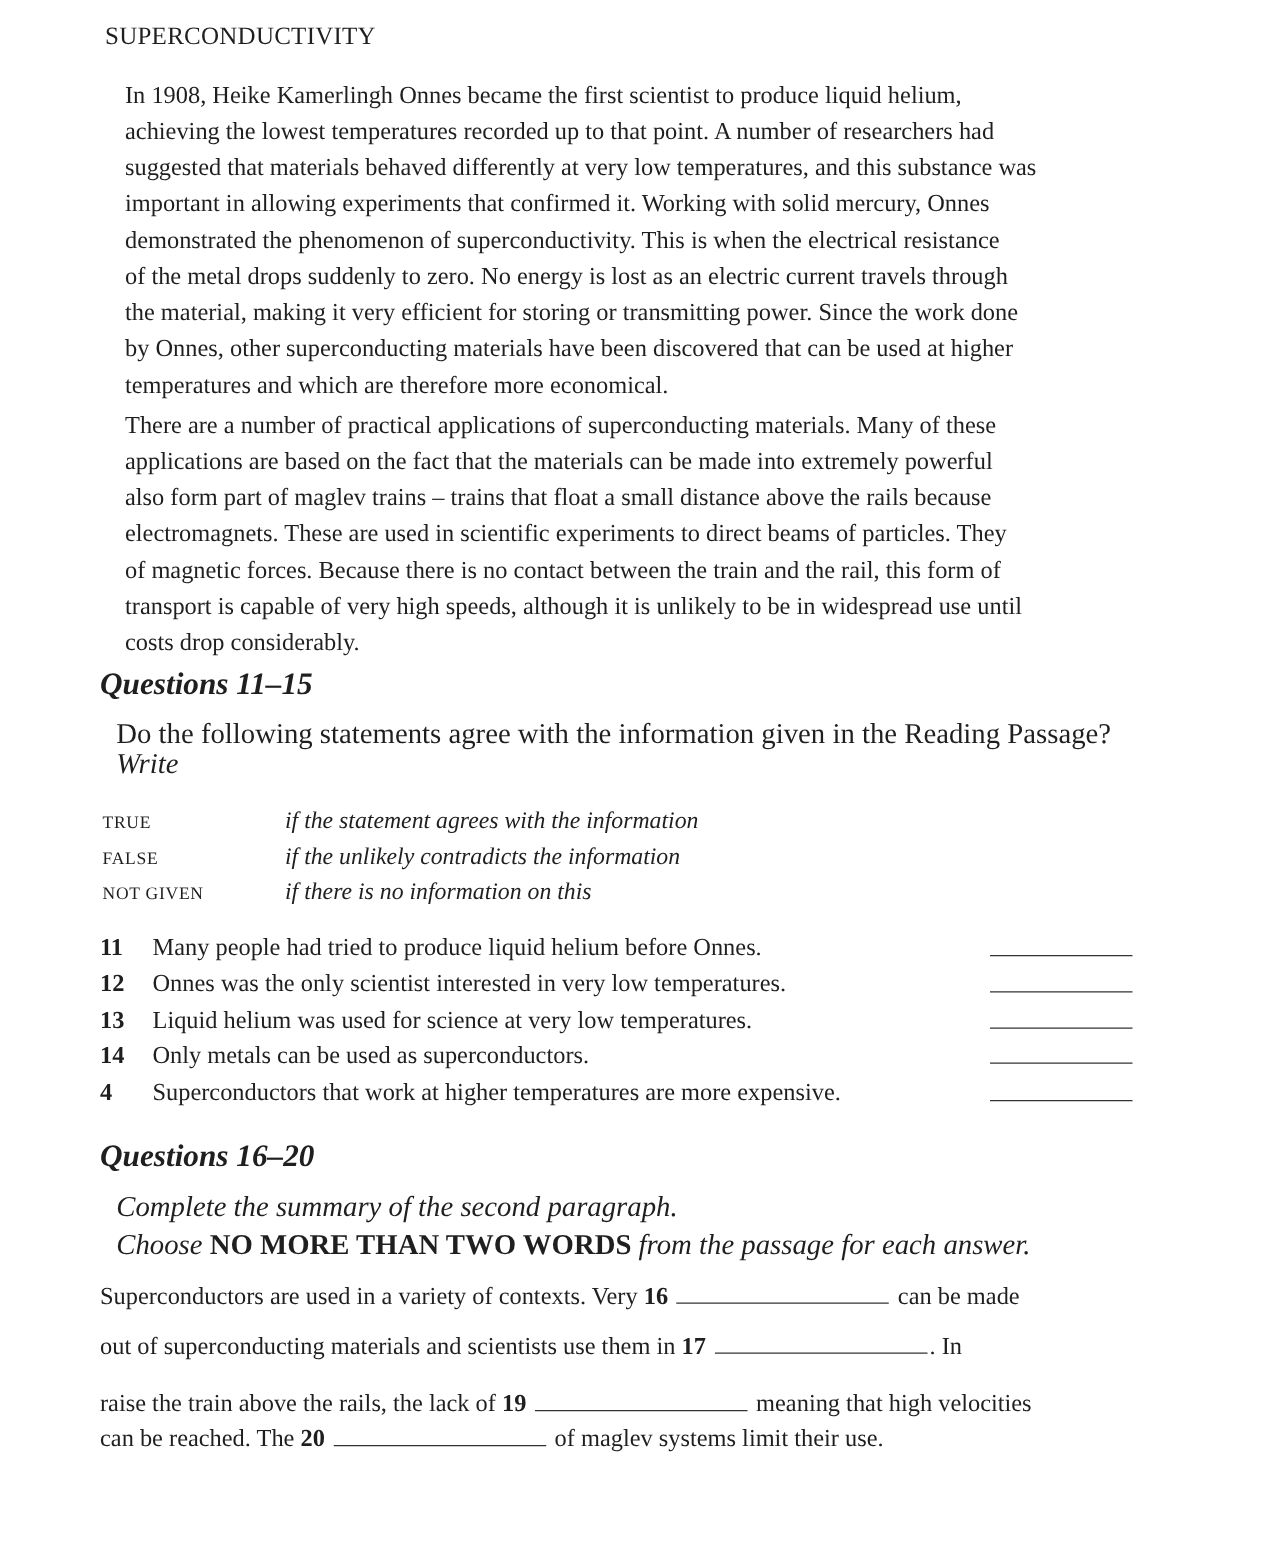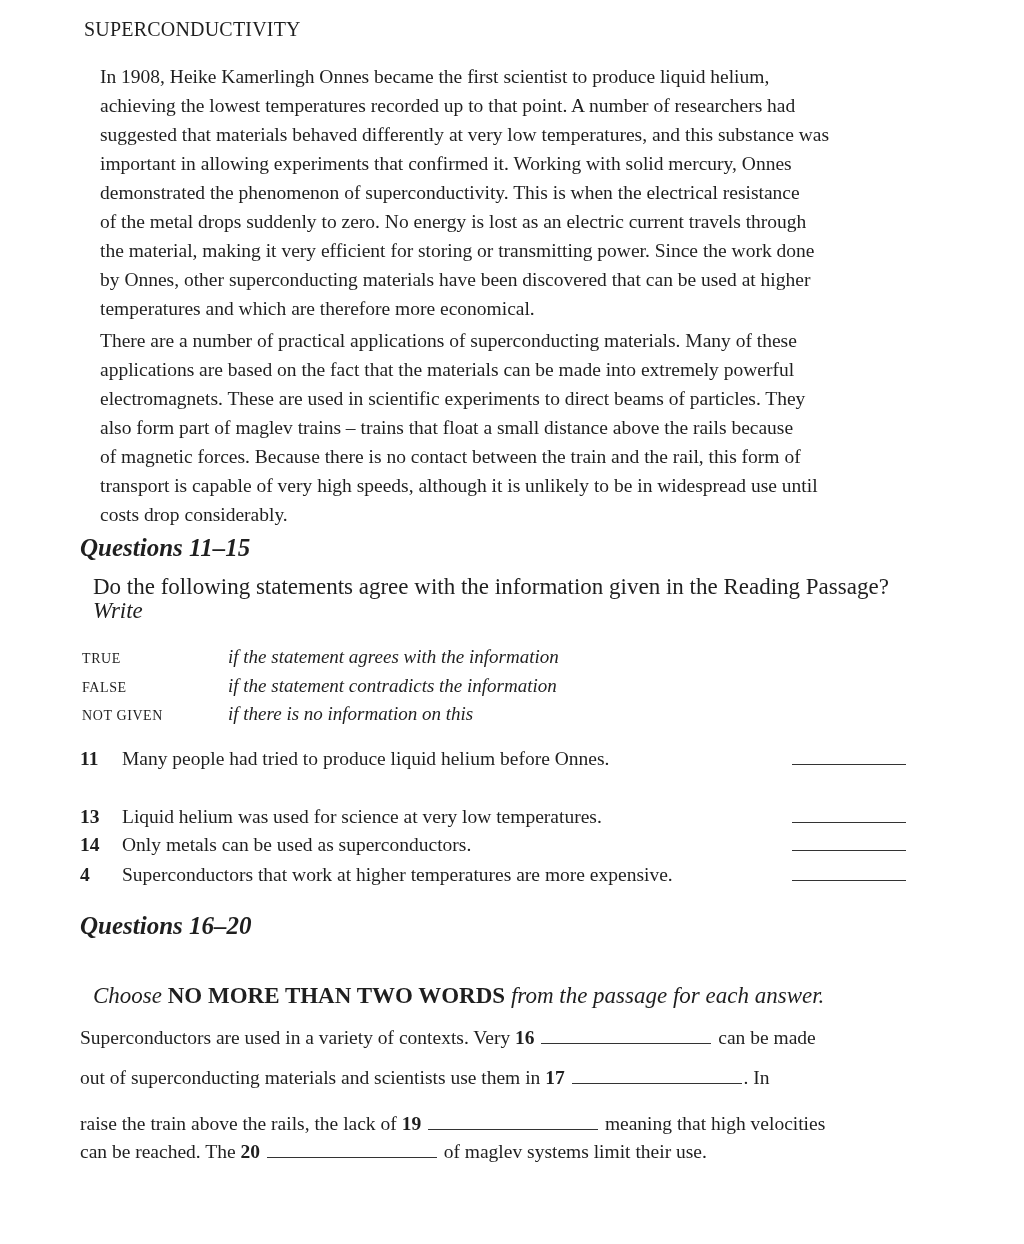--- a/index.html
+++ b/index.html
@@ -55,59 +55,64 @@
     <span class="line">demonstrated the phenomenon of superconductivity. This is when the electrical resistance</span>
     <span class="line">of the metal drops suddenly to zero. No energy is lost as an electric current travels through</span>
     <span class="line">the material, making it very efficient for storing or transmitting power. Since the work done</span>
     <span class="line">by Onnes, other superconducting materials have been discovered that can be used at higher</span>
     <span class="line">temperatures and which are therefore more economical.</span>
   </div>
 
   <div class="para" style="top:310px;">
     <span class="line">There are a number of practical applications of superconducting materials. Many of these</span>
     <span class="line">applications are based on the fact that the materials can be made into extremely powerful</span>
+    <span class="line">also form part of maglev trains – trains that float a small distance above the rails because</span>
     <span class="line">electromagnets. These are used in scientific experiments to direct beams of particles. They</span>
-    <span class="line">also form part of maglev trains – trains that float a small distance above the rails because</span>
     <span class="line">of magnetic forces. Because there is no contact between the train and the rail, this form of</span>
     <span class="line">transport is capable of very high speeds, although it is unlikely to be in widespread use until</span>
     <span class="line">costs drop considerably.</span>
   </div>
 
   <div class="h-q" style="top:534px;">Questions 11–15</div>
   <div class="instr" style="top:574px;">Do the following statements agree with the information given in the Reading Passage?</div>
   <div class="instr it" style="top:598px;">Write</div>
 
   <div class="legend-row" style="top:646px;">
     <span class="legend-key">TRUE</span><span class="legend-val">if the statement agrees with the information</span>
   </div>
   <div class="legend-row" style="top:675px;">
-    <span class="legend-key">FALSE</span><span class="legend-val">if the statement contradicts the information</span>
+    <span class="legend-key">FALSE</span><span class="legend-val">if the unlikely contradicts the information</span>
   </div>
   <div class="legend-row" style="top:703px;">
     <span class="legend-key">NOT GIVEN</span><span class="legend-val">if there is no information on this</span>
   </div>
 
   <div class="q-row" style="top:748px;">
     <span class="q-num">11</span><span>Many people had tried to produce liquid helium before Onnes.</span>
+    <span class="q-blank"></span>
+  </div>
+  <div class="q-row" style="top:777px;">
+    <span class="q-num">12</span><span>Onnes was the only scientist interested in very low temperatures.</span>
     <span class="q-blank"></span>
   </div>
   <div class="q-row" style="top:806px;">
     <span class="q-num">13</span><span>Liquid helium was used for science at very low temperatures.</span>
     <span class="q-blank"></span>
   </div>
   <div class="q-row" style="top:834px;">
     <span class="q-num">14</span><span>Only metals can be used as superconductors.</span>
     <span class="q-blank"></span>
   </div>
   <div class="q-row" style="top:864px;">
     <span class="q-num">4</span><span>Superconductors that work at higher temperatures are more expensive.</span>
     <span class="q-blank"></span>
   </div>
 
   <div class="h-q" style="top:912px;">Questions 16–20</div>
+  <div class="instr it" style="top:953px;">Complete the summary of the second paragraph.</div>
   <div class="instr it" style="top:983px;">
     <span>Choose </span><b style="font-style:normal;">NO MORE THAN TWO WORDS</b><span> from the passage for each answer.</span>
   </div>
 
   <div class="sum-line" style="top:1027px;">
     <span>Superconductors are used in a variety of contexts. Very </span><b>16</b>
     <span class="blank"></span><span> can be made</span>
   </div>
   <div class="sum-line" style="top:1055px;margin-top:12px;">
     <span>out of superconducting materials and scientists use them in </span><b>17</b>

